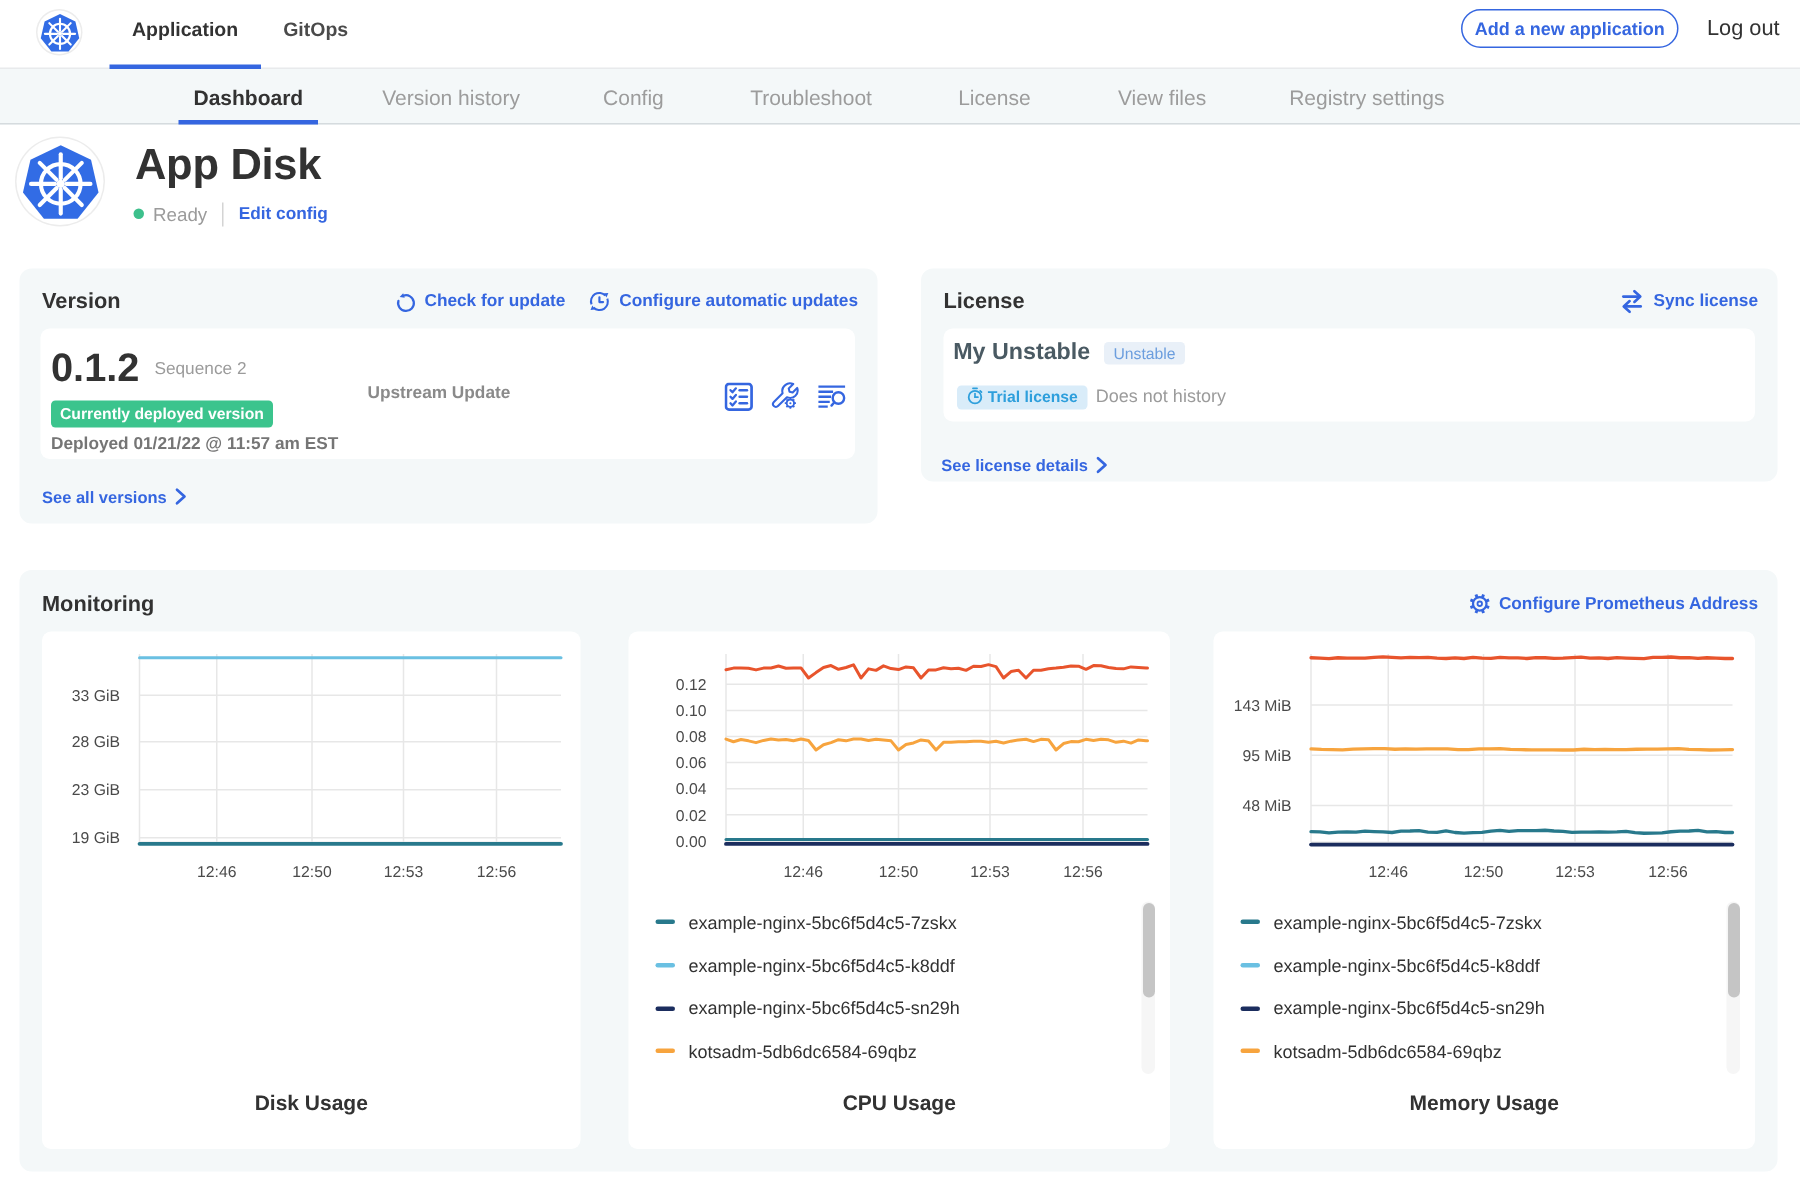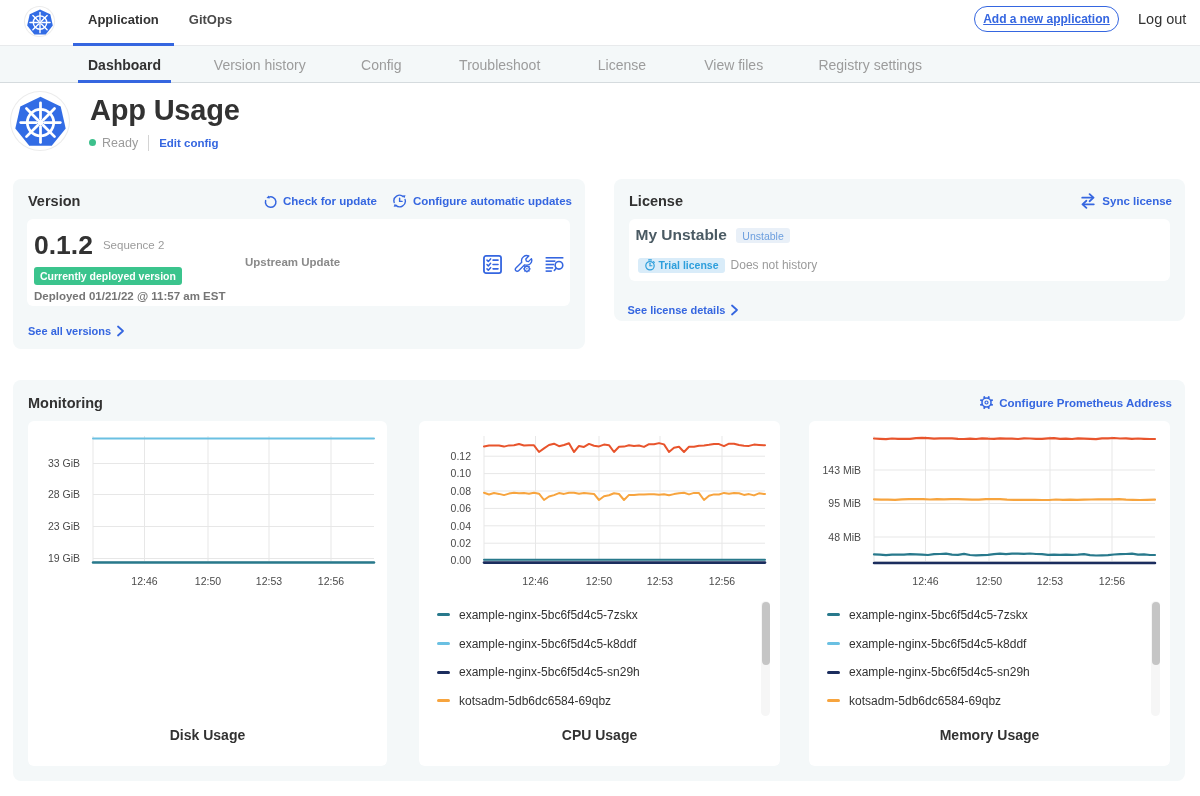--- a/index.html
+++ b/index.html
@@ -3,23 +3,23 @@
 <meta charset="utf-8">
 <style>
 * { margin:0; padding:0; box-sizing:border-box; }
 body { font-family:"Liberation Sans", sans-serif; background:#fff; width:1200px; height:796px; position:relative; overflow:hidden; }
 a { text-decoration:none; }
 .topbar { position:absolute; top:0; left:0; width:1200px; height:46px; background:#fff; border-bottom:1px solid #e8eaec; }
 .toplogo { position:absolute; left:25px; top:7px; width:29px; height:29px; border-radius:50%; background:#fff; box-shadow:0 0 0 1px #ececec; display:flex; align-items:center; justify-content:center; }
 .main-tabs { position:absolute; left:73px; top:0; height:46px; display:flex; }
 .main-tab { padding:0 15px 8px 15px; height:46px; display:flex; align-items:center; font-size:13px; font-weight:700; color:#4a4a4a; }
 .main-tab.active { color:#323232; border-bottom:3px solid #3566e0; padding-top:3px; }
-.add-btn { position:absolute; left:974px; top:6px; width:145px; height:26px; border:1.4px solid #3566e0; border-radius:13px; color:#3566e0; font-size:12px; font-weight:700; display:flex; align-items:center; justify-content:center; background:#fff;text-decoration:underline; }
+.add-btn { position:absolute; left:974px; top:6px; width:145px; height:26px; border:1.4px solid #3566e0; border-radius:13px; color:#3566e0; font-size:12px; font-weight:700; display:flex; align-items:center; justify-content:center; background:#fff; }
 .logout { position:absolute; left:1138px; top:11px; font-size:14.5px; font-weight:500; color:#323232; }
-.subnav { position:absolute; top:46px; left:0; width:1200px; height:37px; background:#f4f8f9; border-bottom:1px solid #d5dbde; display:flex; padding-left:78px;text-align:right; }
+.subnav { position:absolute; top:46px; left:0; width:1200px; height:37px; background:#f4f8f9; border-bottom:1px solid #d5dbde; display:flex; padding-left:119px;text-align:right; }
 .sub-tab { padding:0 10px; height:37px; display:flex; align-items:center; font-size:14px; font-weight:400; color:#9c9c9c; }
 .sub-tab:nth-child(2) { margin-left:32.7px; }
 .sub-tab:nth-child(3) { margin-left:35.4px; }
 .sub-tab:nth-child(4) { margin-left:37.6px; }
 .sub-tab:nth-child(5) { margin-left:37.5px; }
 .sub-tab:nth-child(6) { margin-left:38.2px; }
 .sub-tab:nth-child(7) { margin-left:35.3px; }
 .sub-tab.active { color:#323232; font-weight:700; border-bottom:3px solid #3566e0; padding-top:3px; }
 .app-icon { position:absolute; left:11px; top:92px; width:58px; height:58px; border-radius:50%; background:#fff; box-shadow:0 0 0 1px #ececec; display:flex; align-items:center; justify-content:center; }
 .app-name { position:absolute; left:90px; top:96px; font-size:29px; font-weight:700; color:#323232; letter-spacing:-0.2px; line-height:1; }
@@ -101,21 +101,21 @@
       <line x1="54.9" y1="47.1" x2="75.5" y2="26.5" stroke="#fff" stroke-width="5" stroke-linecap="round"></line>
       <line x1="57.0" y1="52.0" x2="86.0" y2="52.0" stroke="#fff" stroke-width="5" stroke-linecap="round"></line>
       <line x1="54.9" y1="56.9" x2="75.5" y2="77.5" stroke="#fff" stroke-width="5" stroke-linecap="round"></line>
       <line x1="50.0" y1="59.0" x2="50.0" y2="88.0" stroke="#fff" stroke-width="5" stroke-linecap="round"></line>
       <line x1="45.1" y1="56.9" x2="24.5" y2="77.5" stroke="#fff" stroke-width="5" stroke-linecap="round"></line>
       <line x1="43.0" y1="52.0" x2="14.0" y2="52.0" stroke="#fff" stroke-width="5" stroke-linecap="round"></line>
       <line x1="45.1" y1="47.1" x2="24.5" y2="26.5" stroke="#fff" stroke-width="5" stroke-linecap="round"></line>
       <circle cx="50" cy="52" r="5" fill="#fff"></circle>
     </svg>
   </div>
-<div class="app-name">App Usage</div>
+<div class="app-name">App Disk</div>
 <div class="app-status">
   <span class="dot"></span>
     <span class="ready">Ready</span>
   <span class="pipe"></span>
   <a class="editc">Edit config</a>
 </div>
 
 <div class="bigcard" id="vercard">
   <div class="card-head">
     <span class="card-title">Version</span>

